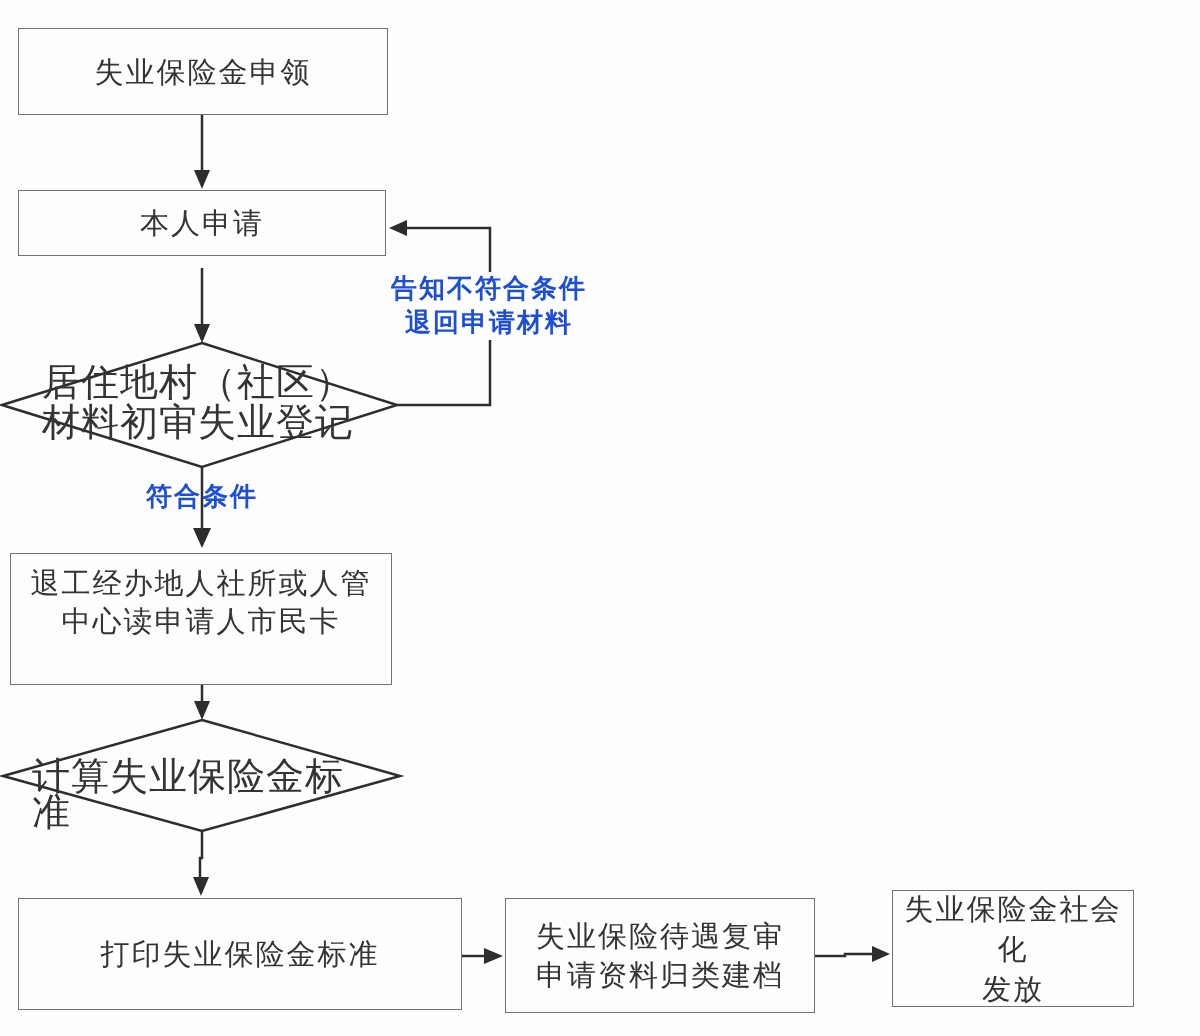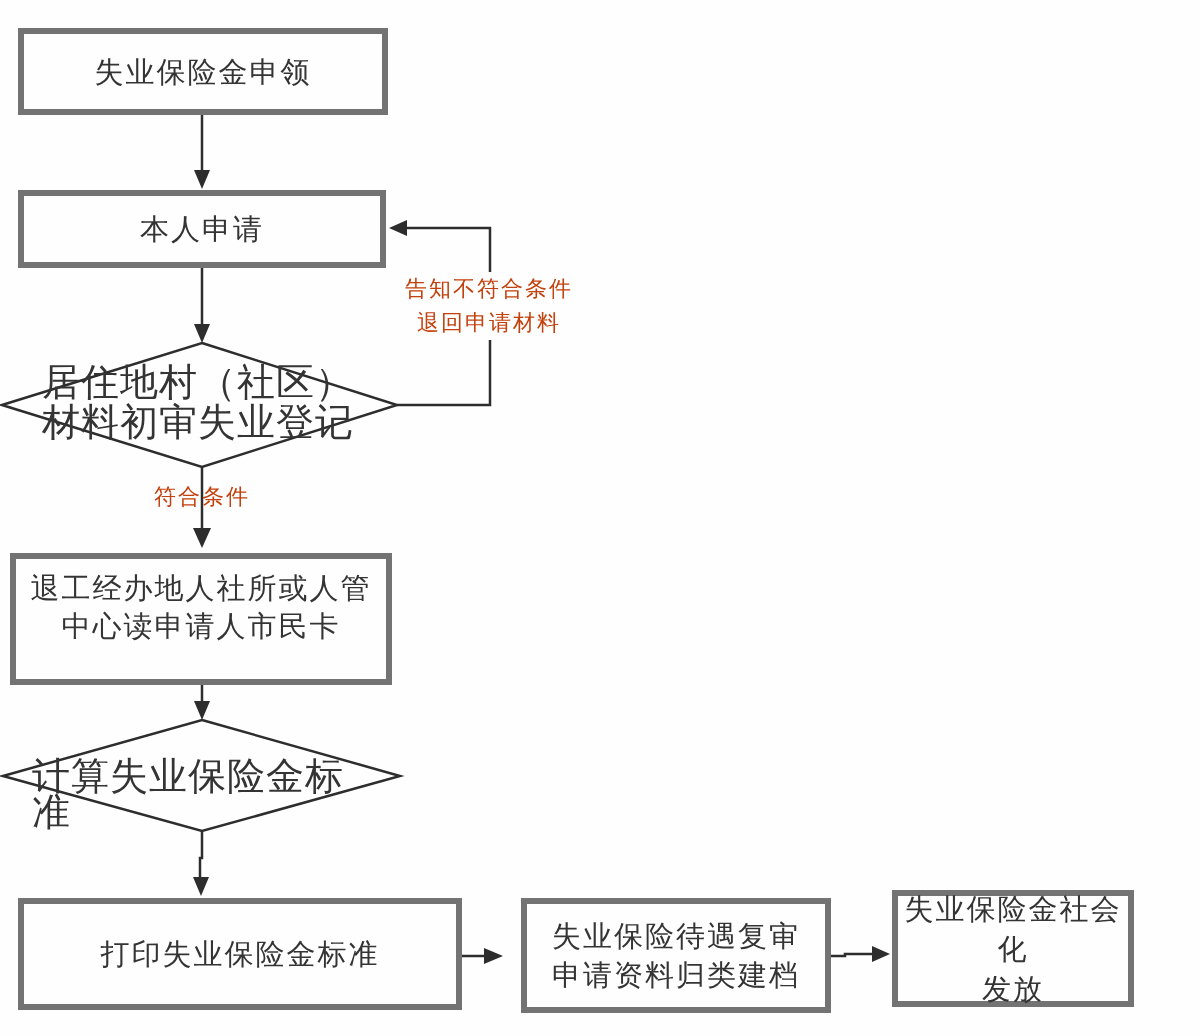--- a/index.html
+++ b/index.html
@@ -20,21 +20,21 @@
   .connectors {
     position: absolute;
     left: 0;
     top: 0;
     z-index: 1;
   }
   .box {
     position: absolute;
     z-index: 2;
     box-sizing: border-box;
-    border: 6px solid #737373;
+    border: 1px solid #737373;
     background: #fefefe;
     display: flex;
     flex-direction: column;
     align-items: center;
     justify-content: center;
     text-align: center;
     font-size: 29px;
     letter-spacing: 2px;
     line-height: 40px;
   }
@@ -44,33 +44,34 @@
     text-align: left;
     font-size: 38px;
     letter-spacing: 1px;
     line-height: 40px;
     background: transparent;
   }
   .edge-label {
     position: absolute;
     z-index: 2;
     text-align: center;
-    font-size: 22px;
+    font-size: 26px;
     letter-spacing: 2px;
     line-height: 34px;
-    color: #c2410c;
+    color: #1d4ed8;
+    font-weight: bold;
   }
   .edge-label.opaque {
     background: #fefefe;
   }
   #node-start        { left: 18px;  top: 28px;  width: 370px; height: 87px;  }
-  #node-apply        { left: 18px;  top: 190px; width: 368px; height: 78px;  }
+  #node-apply        { left: 18px;  top: 190px; width: 368px; height: 66px;  }
   #node-read-card    { left: 10px;  top: 553px; width: 382px; height: 132px; line-height: 38px; justify-content: flex-start; padding-top: 10px; }
   #node-print        { left: 18px;  top: 898px; width: 444px; height: 112px; }
-  #node-recheck      { left: 521px; top: 898px; width: 310px; height: 115px; line-height: 39px; }
+  #node-recheck      { left: 505px; top: 898px; width: 310px; height: 115px; line-height: 39px; }
   #node-distribute   { left: 892px; top: 890px; width: 242px; height: 117px; line-height: 40px; }
   #diamond-text-initial-review { left: 42px; top: 362px; width: 320px; }
   #diamond-text-calculate      { left: 32px; top: 758px; width: 340px; line-height: 36px; }
   #label-reject      { left: 378px; top: 272px; width: 222px; }
   #label-qualified   { left: 112px; top: 472px; width: 180px; margin-top: 8px; }
 </style>
 </head>
 <body>
 
 <div class="canvas">

